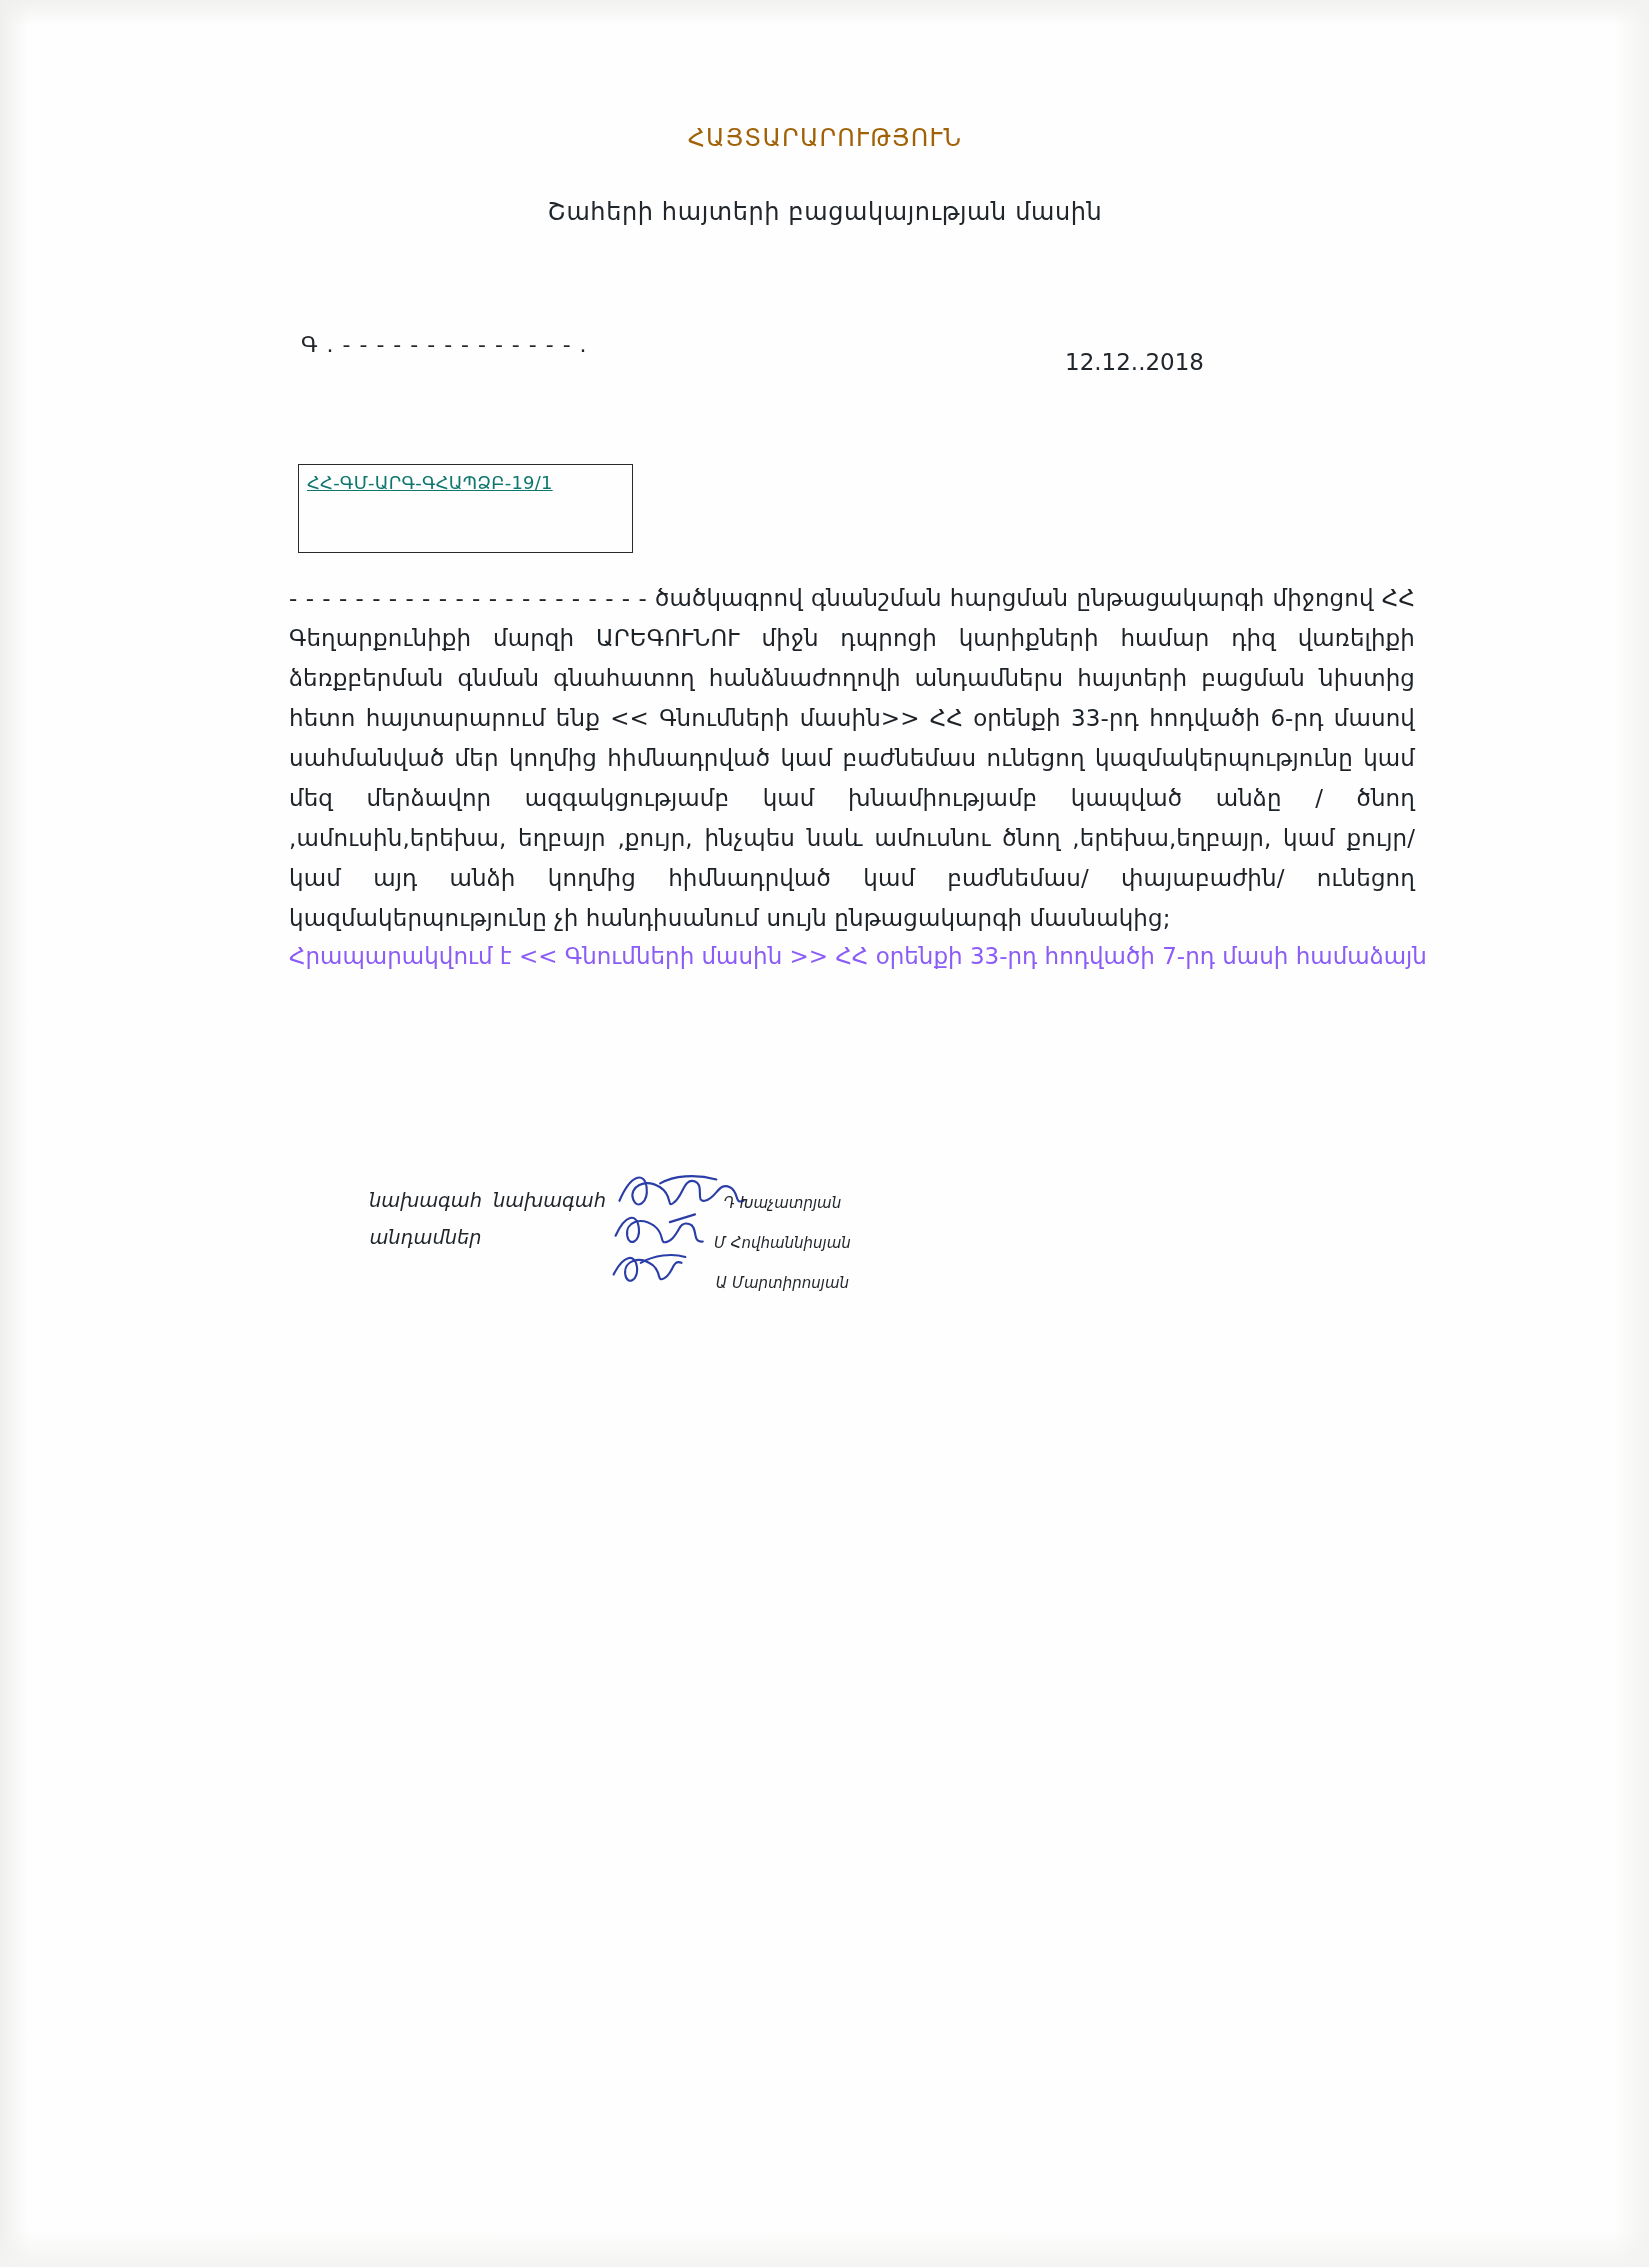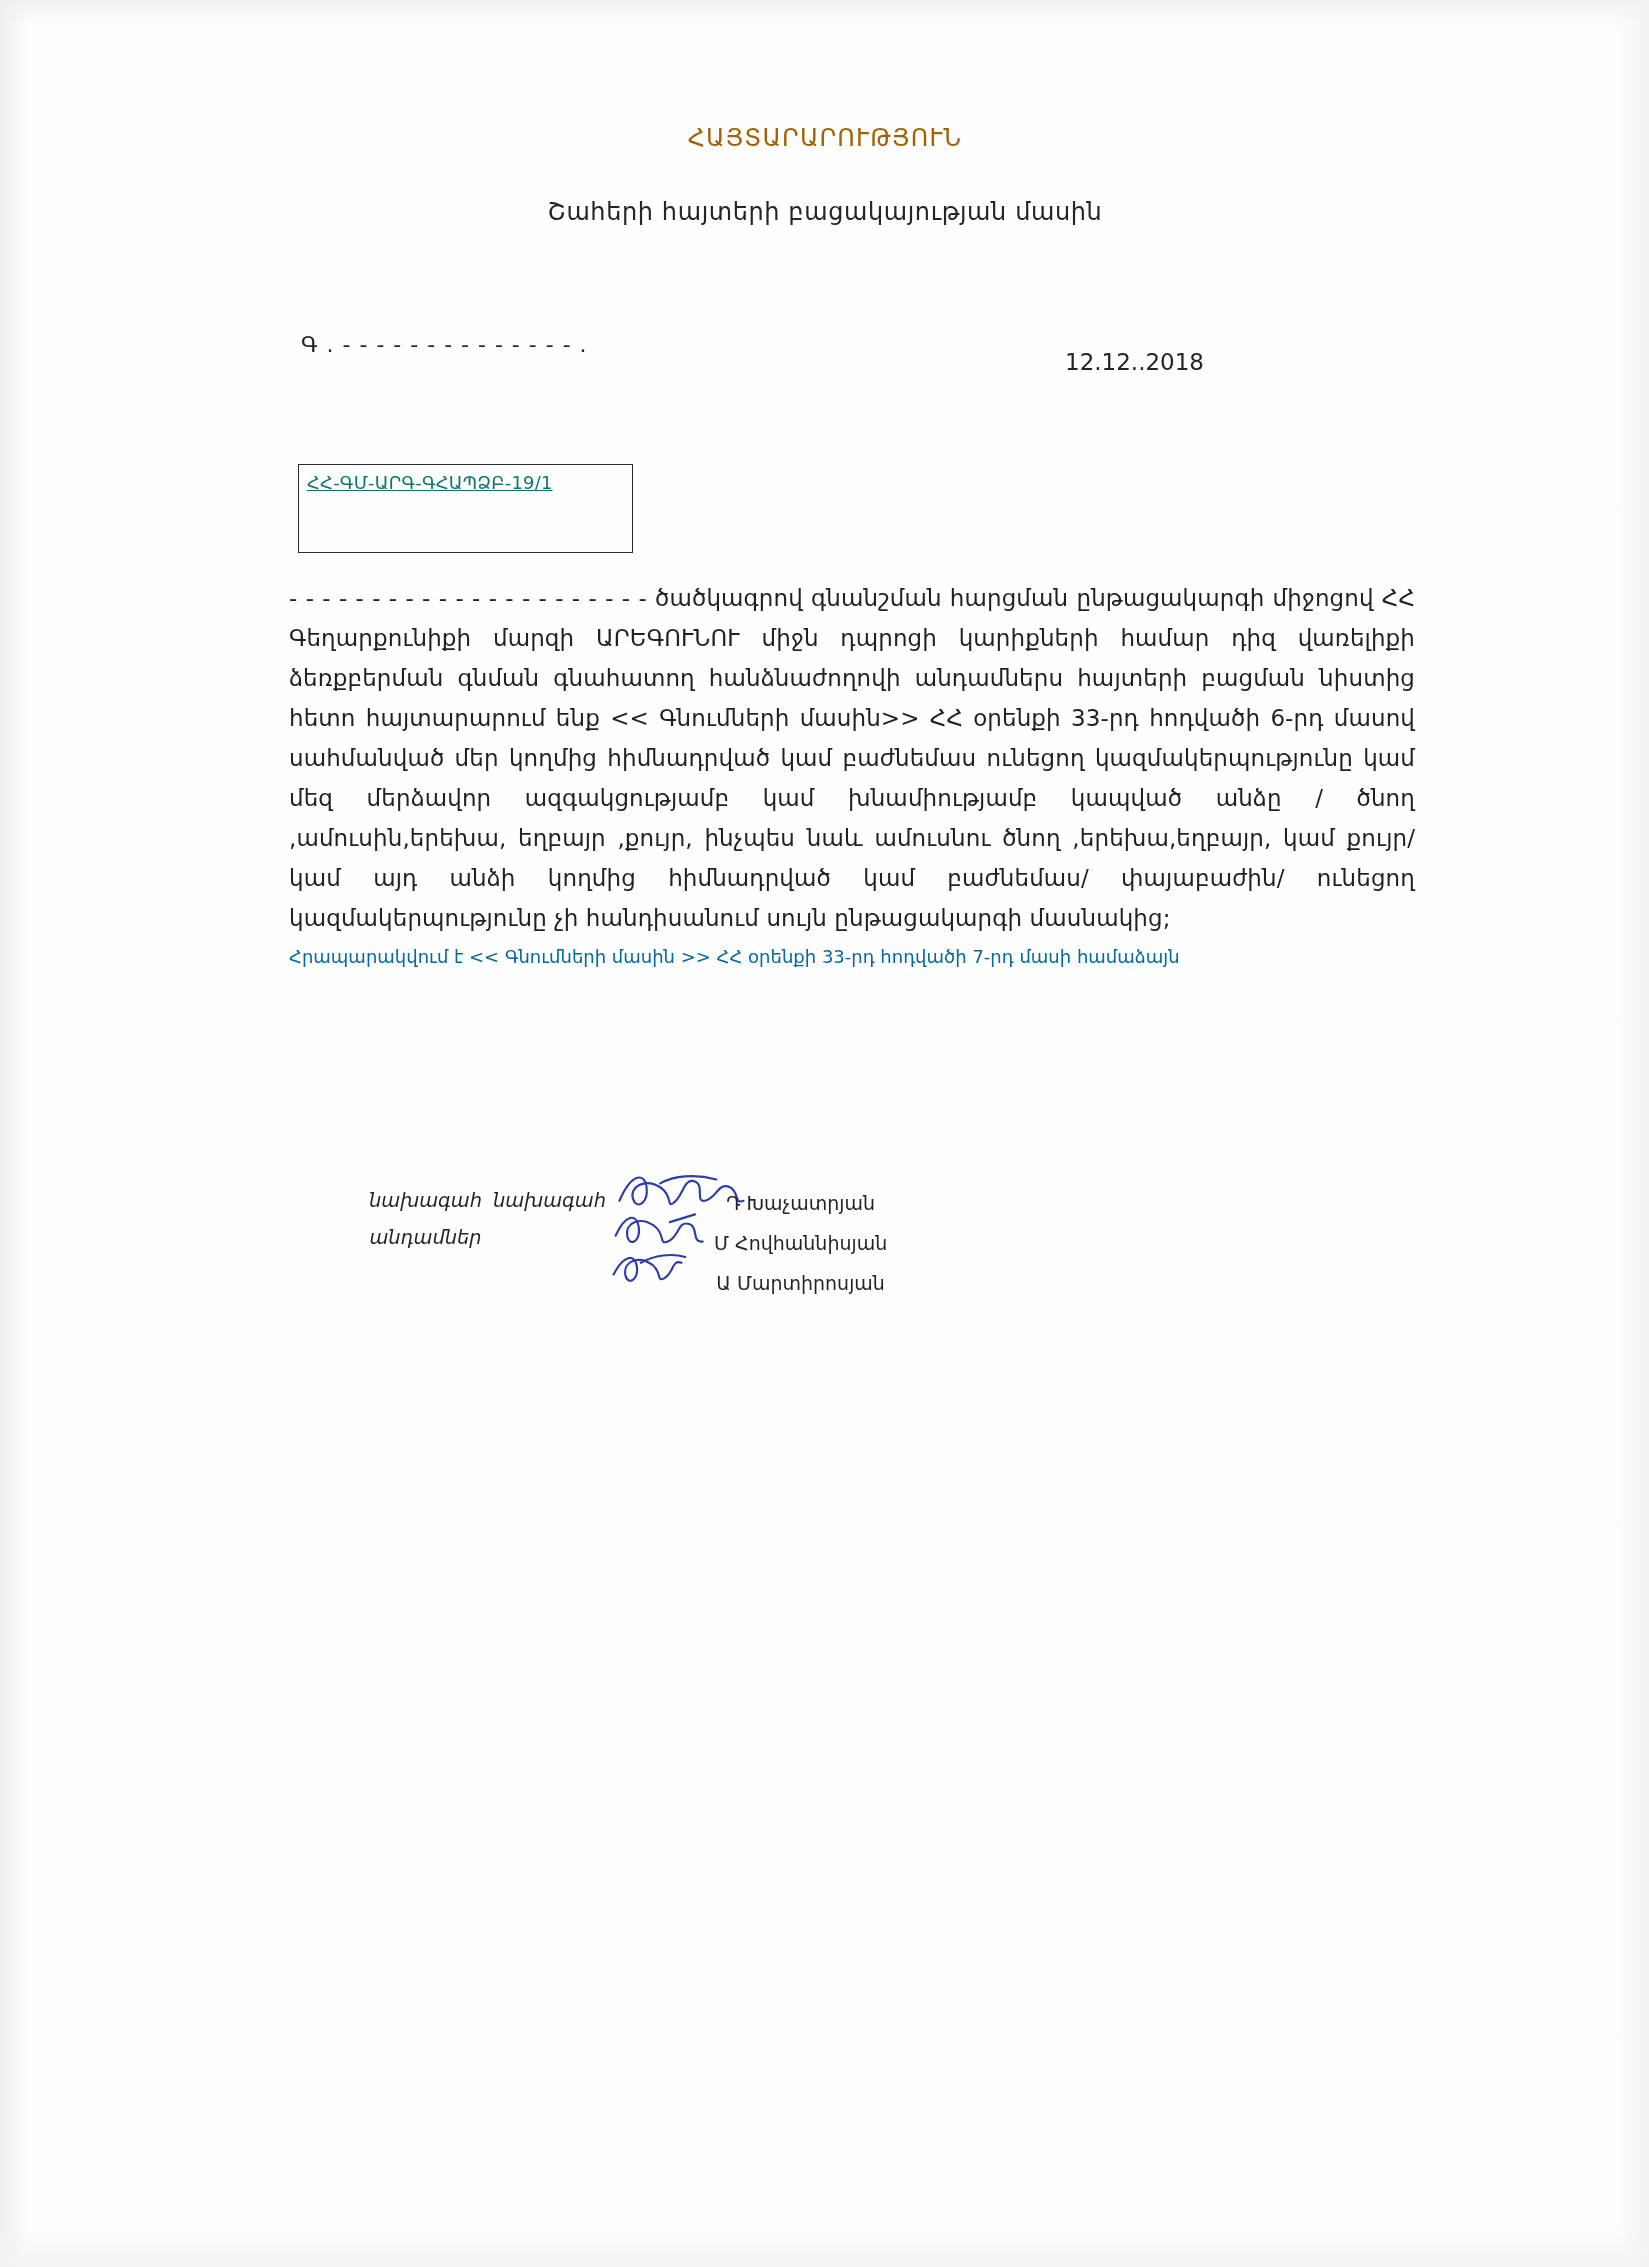--- a/index.html
+++ b/index.html
@@ -120,23 +120,23 @@
   .body-block p {
     margin: 0 0 29px 0;
   }
   .body-block p:last-child { margin-bottom: 0; }
 
   .publish-note {
     position: absolute;
     top: 937px;
     left: 289px;
     width: 1145px;
-    font-size: 18px;
+    font-size: 23px;
     line-height: 39px;
-    color: #0369a1;
+    color: #8b5cf6;
   }
 
   
   .sig-area {
     position: absolute;
     top: 1164px;
     left: 369px;
     width: 757px;
     height: 175px;
     text-align: center;
@@ -156,21 +156,22 @@
     left: 124px;
     font-size: 19.4px;
     font-style: italic;
     line-height: 37px;
     color: #1f252a;
   }
   .sig-names {
     position: absolute;
     left: 345px;
     top: 19.4px;
-    font-size: 19px;
+    font-size: 15px;
+    font-style: italic;
     line-height: 40px;
     color: #1f252a;
   }
   .sig-ink {
     position: absolute;
     left: 233px;
     top: -9.7px;
     width: 252px;
     height: 175px;
   }

